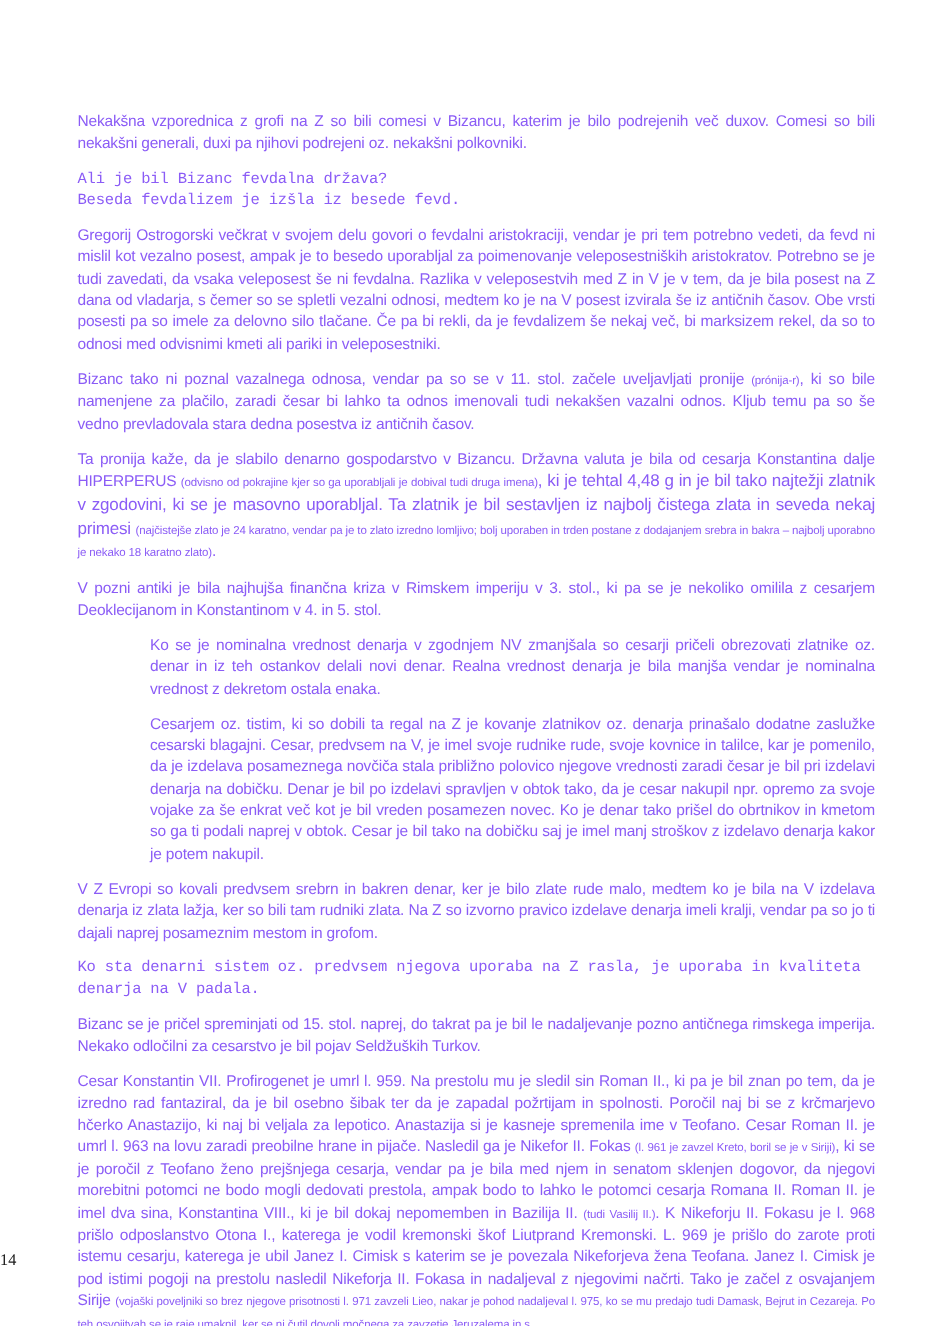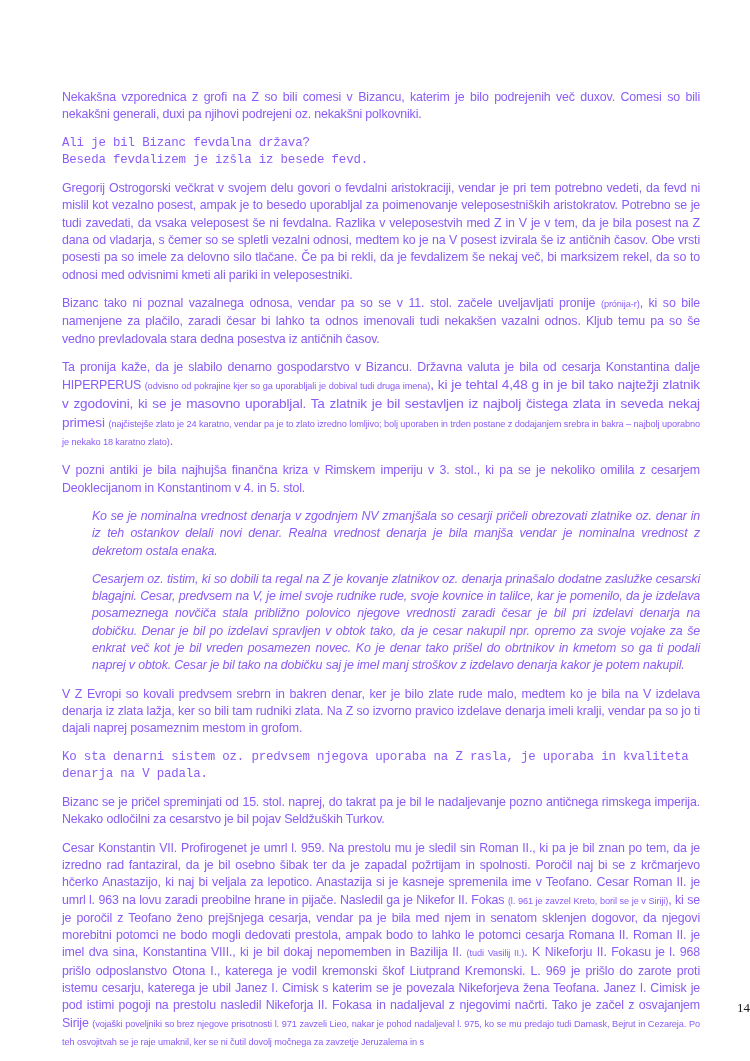--- a/index.html
+++ b/index.html
@@ -5,25 +5,25 @@
   html, body { margin: 0; padding: 0; background: #ffffff; }
   body { width: 750px; height: 1061px; position: relative; overflow: hidden; }
   .page {
     position: absolute; left: 62px; top: 89px; width: 638px;
     font-family: "Liberation Sans", sans-serif;
     font-size: 12.4px; line-height: 17.3px; color: #8b5cf6;
     letter-spacing: -0.15px;
   }
   p { margin: 0 0 11px 0; text-align: justify; }
   p.left { text-align: left; font-family: Liberation Mono, monospace; }
-  .indent { margin-left: 30px; font-style: italic; }
+  .indent { margin-left: 58px; }
   .small { font-size: 9.2px; letter-spacing: -0.1px; margin-top: 36px; }
   .big { font-size: 13.6px; }
   .pagenum {
-    position: absolute; left: 0; width: 750px; top: 1000px; text-align: right;
+    position: absolute; left: 0; width: 750px; top: 1000px; text-align: left;
     font-family: "Liberation Serif", serif; font-size: 13px; color: #1a1a1a;
   }
 </style>
 </head>
 <body>
 
 <div class="page">
   <p>Nekakšna vzporednica z grofi na Z so bili comesi v Bizancu, katerim je bilo podrejenih več duxov. Comesi so bili nekakšni generali, duxi pa njihovi podrejeni oz. nekakšni polkovniki.</p>
 
   <p class="left">

